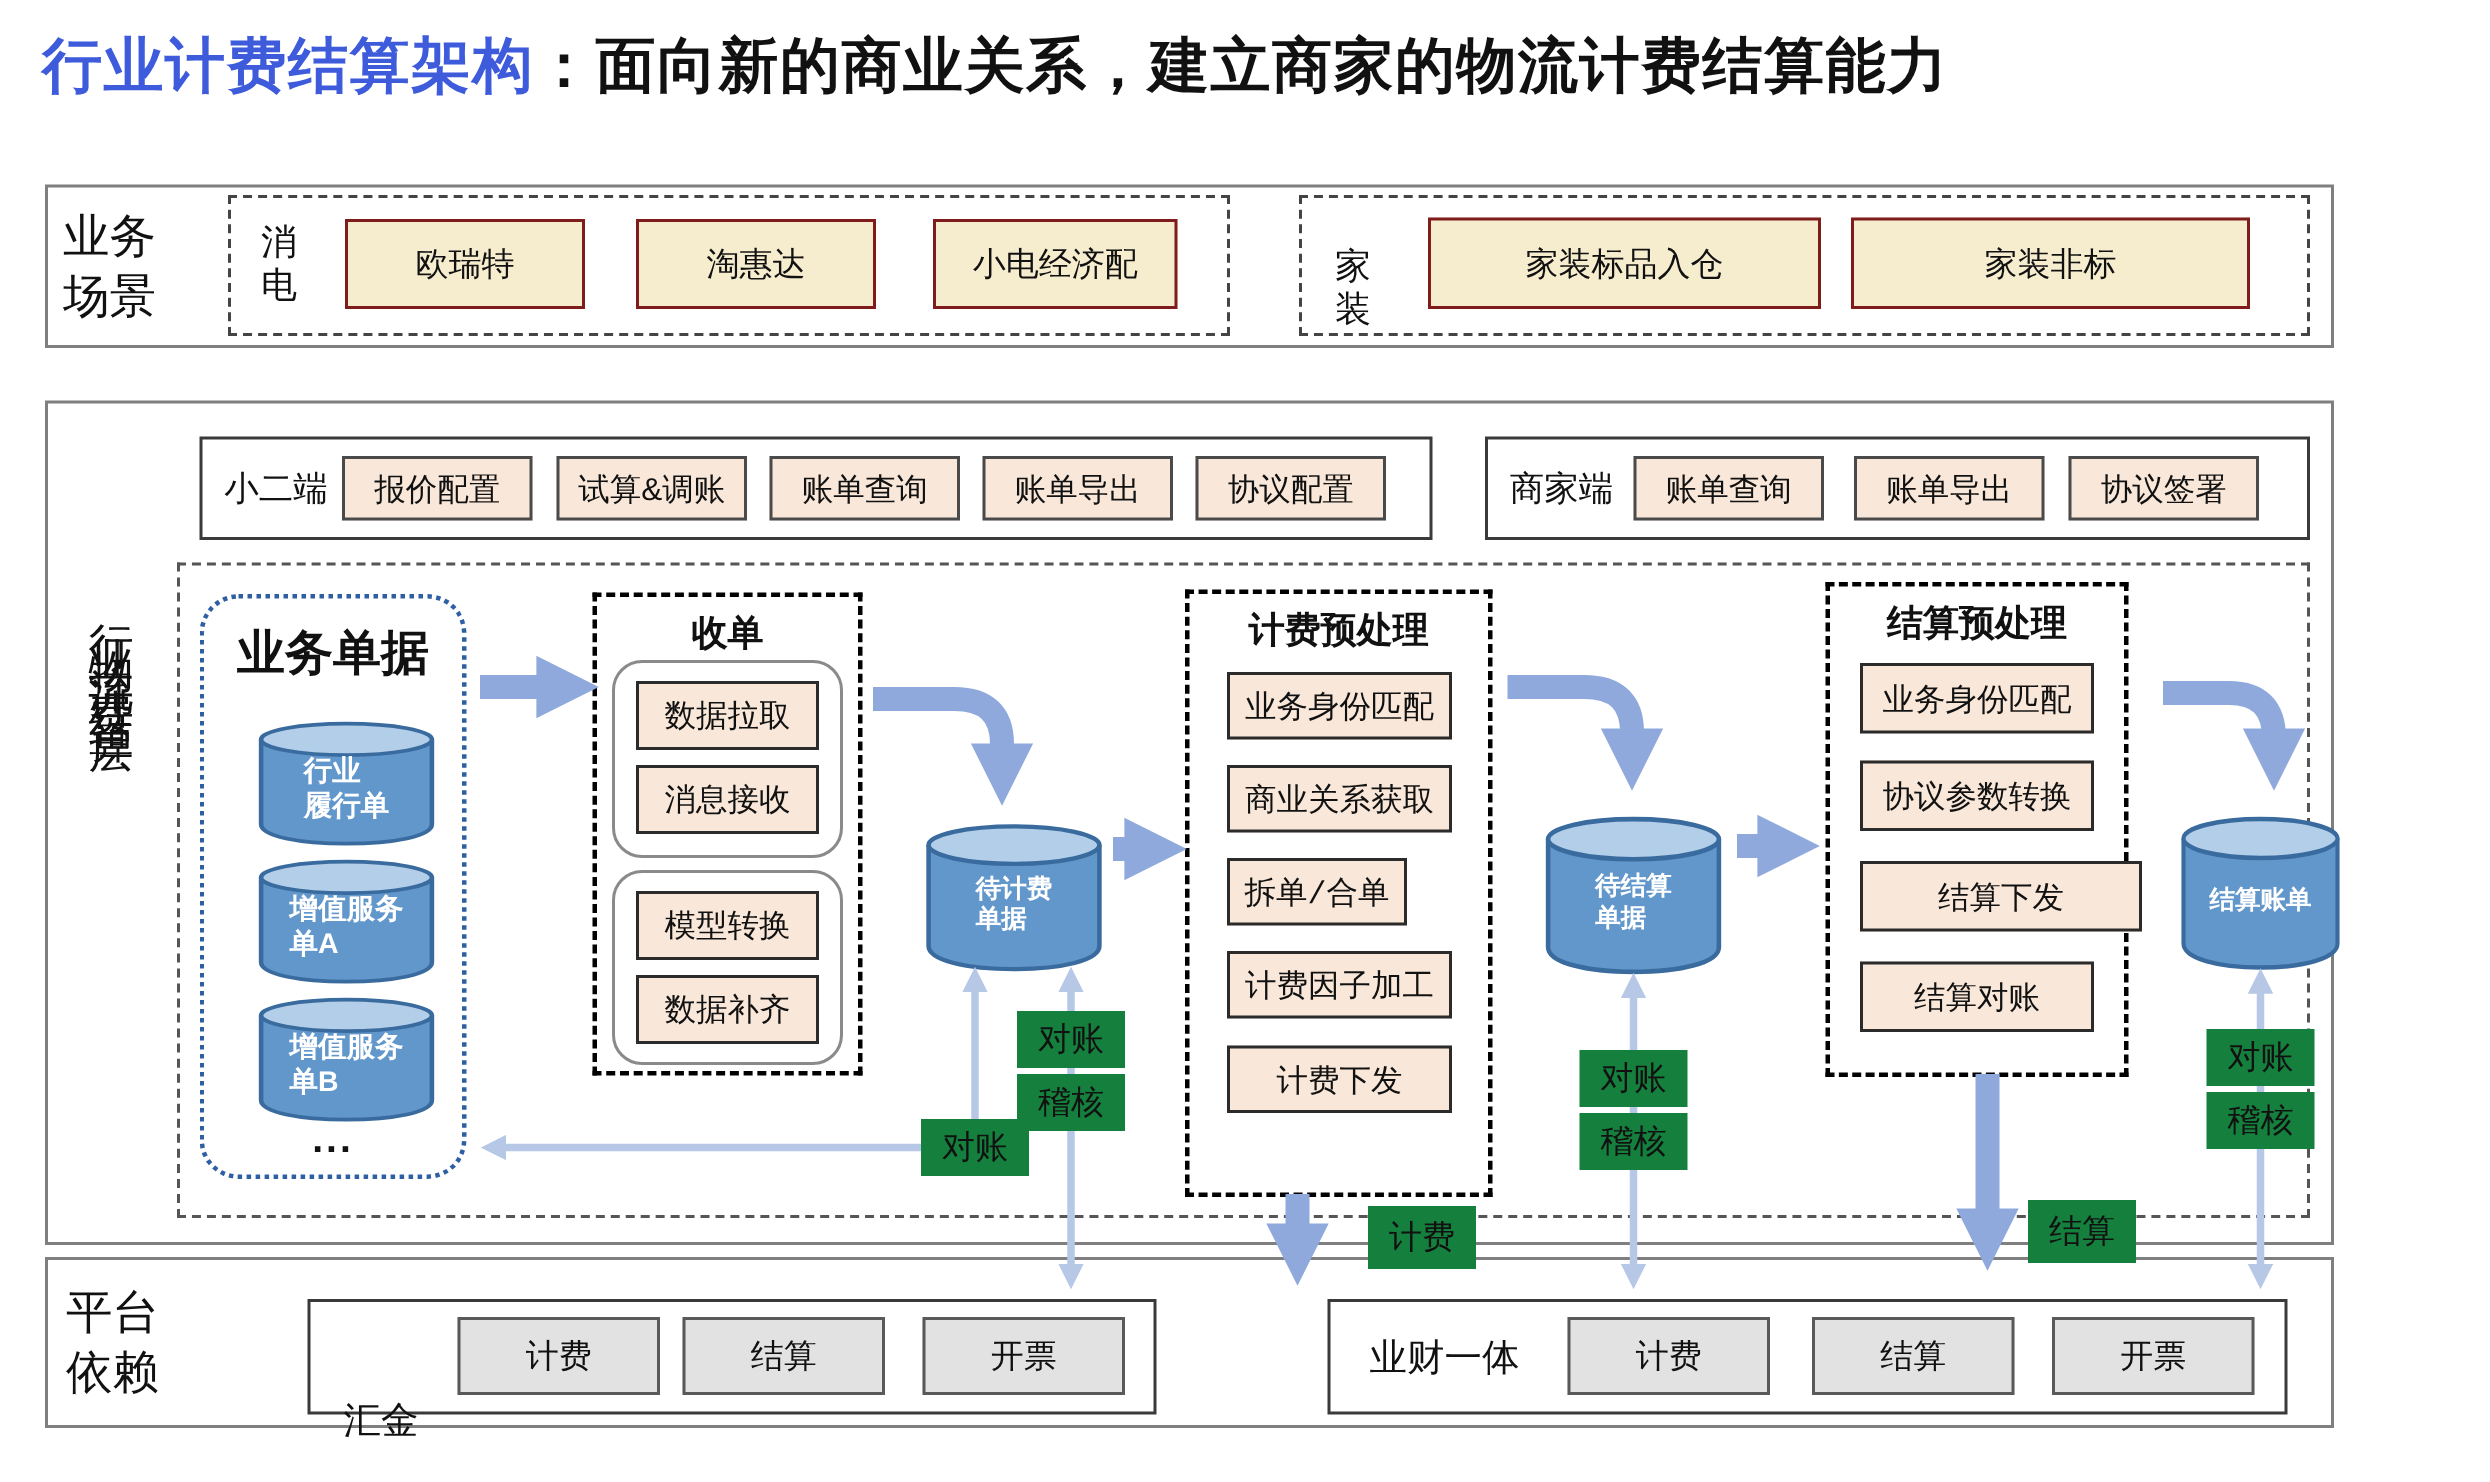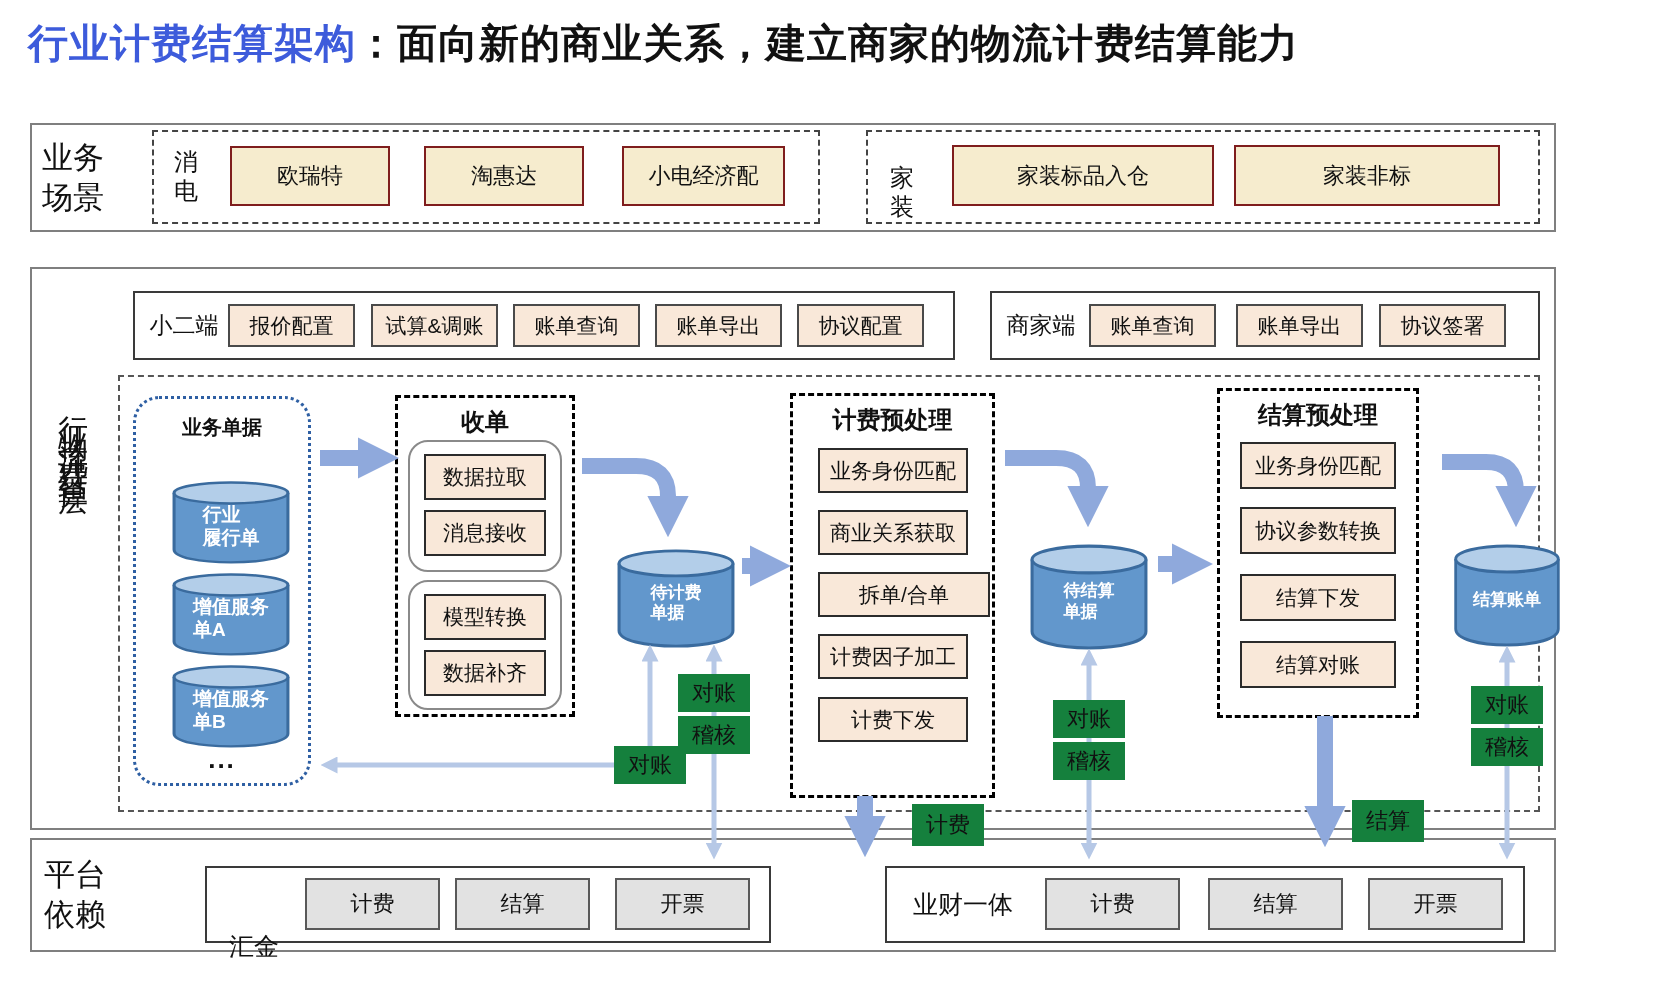--- a/index.html
+++ b/index.html
@@ -68,21 +68,21 @@
 
 <div class="abs solidbox" style="left:990px;top:291px;width:550px;height:69px;"></div>
 <div class="abs flexc grouplabel" style="left:998px;top:291px;width:86px;height:69px;text-align:right;">商家端</div>
 <div class="abs flexc peach" style="left:1089px;top:304px;width:127px;height:43px;">账单查询</div>
 <div class="abs flexc peach" style="left:1236px;top:304px;width:127px;height:43px;">账单导出</div>
 <div class="abs flexc peach" style="left:1379px;top:304px;width:127px;height:43px;">协议签署</div>
 
 <div class="abs findash" style="left:118px;top:375px;width:1422px;height:437px;border-color:#555;"></div>
 
 <div class="abs bluedot" style="left:133px;top:396px;width:178px;height:390px;"></div>
-<div class="abs boxtitle" style="left:133px;top:414px;width:178px;font-size:20px;z-index:3;">业务单据</div>
+<div class="abs boxtitle" style="left:133px;top:414px;width:178px;font-size:32px;z-index:3;">业务单据</div>
 <div class="abs cyl cyl-s" style="left:170px;top:480px;width:122px;height:84px;">
   <svg viewBox="0 0 120 104" preserveAspectRatio="none">
       <path d="M4 16 V86 C4 96 29 102 60 102 C91 102 116 96 116 86 V16" fill="#6297cc" stroke="#3a6b9e" stroke-width="3"></path>
       <ellipse cx="60" cy="16" rx="56" ry="13" fill="#b3cee9" stroke="#3a6b9e" stroke-width="3"></ellipse>
     </svg>
   <div class="lbl"><span>行业</span><br><span>履行单</span></div>
 </div>
 <div class="abs cyl cyl-s" style="left:170px;top:572px;width:122px;height:84px;">
   <svg viewBox="0 0 120 104" preserveAspectRatio="none">
       <path d="M4 16 V86 C4 96 29 102 60 102 C91 102 116 96 116 86 V16" fill="#6297cc" stroke="#3a6b9e" stroke-width="3"></path>
@@ -115,38 +115,38 @@
       <ellipse cx="60" cy="16" rx="56" ry="13" fill="#b3cee9" stroke="#3a6b9e" stroke-width="3"></ellipse>
     </svg>
   <div class="lbl"><span>待计费</span><br><span>单据</span></div>
 </div>
 
 <div class="abs dashbox" style="left:790px;top:393px;width:205px;height:405px;">
   <div class="boxtitle" style="top:8px;">计费预处理</div>
 </div>
 <div class="abs flexc procbox" style="left:818px;top:448px;width:150px;height:45px;">业务身份匹配</div>
 <div class="abs flexc procbox" style="left:818px;top:510px;width:150px;height:45px;">商业关系获取</div>
-<div class="abs flexc procbox" style="left:818px;top:572px;width:172px;height:45px;">拆单/合单</div>
+<div class="abs flexc procbox" style="left:818px;top:572px;width:120px;height:45px;font-family:Liberation Mono, monospace;">拆单/合单</div>
 <div class="abs flexc procbox" style="left:818px;top:634px;width:150px;height:45px;">计费因子加工</div>
 <div class="abs flexc procbox" style="left:818px;top:697px;width:150px;height:45px;">计费下发</div>
 
 <div class="abs cyl cyl-m" style="left:1028px;top:543px;width:122px;height:107px;">
   <svg viewBox="0 0 120 104" preserveAspectRatio="none">
       <path d="M4 16 V86 C4 96 29 102 60 102 C91 102 116 96 116 86 V16" fill="#6297cc" stroke="#3a6b9e" stroke-width="3"></path>
       <ellipse cx="60" cy="16" rx="56" ry="13" fill="#b3cee9" stroke="#3a6b9e" stroke-width="3"></ellipse>
     </svg>
   <div class="lbl"><span>待结算</span><br><span>单据</span></div>
 </div>
 
 <div class="abs dashbox" style="left:1217px;top:388px;width:202px;height:330px;">
   <div class="boxtitle" style="top:8px;">结算预处理</div>
 </div>
 <div class="abs flexc procbox" style="left:1240px;top:442px;width:156px;height:47px;">业务身份匹配</div>
 <div class="abs flexc procbox" style="left:1240px;top:507px;width:156px;height:47px;">协议参数转换</div>
-<div class="abs flexc procbox" style="left:1240px;top:574px;width:156px;height:47px;">结算下发</div>
+<div class="abs flexc procbox" style="left:1240px;top:574px;width:188px;height:47px;">结算下发</div>
 <div class="abs flexc procbox" style="left:1240px;top:641px;width:156px;height:47px;">结算对账</div>
 
 <div class="abs cyl cyl-m" style="left:1452px;top:543px;width:110px;height:104px;">
   <svg viewBox="0 0 120 104" preserveAspectRatio="none">
       <path d="M4 16 V86 C4 96 29 102 60 102 C91 102 116 96 116 86 V16" fill="#6297cc" stroke="#3a6b9e" stroke-width="3"></path>
       <ellipse cx="60" cy="16" rx="56" ry="13" fill="#b3cee9" stroke="#3a6b9e" stroke-width="3"></ellipse>
     </svg>
   <div class="lbl"><span>结算账单</span></div>
 </div>
 

